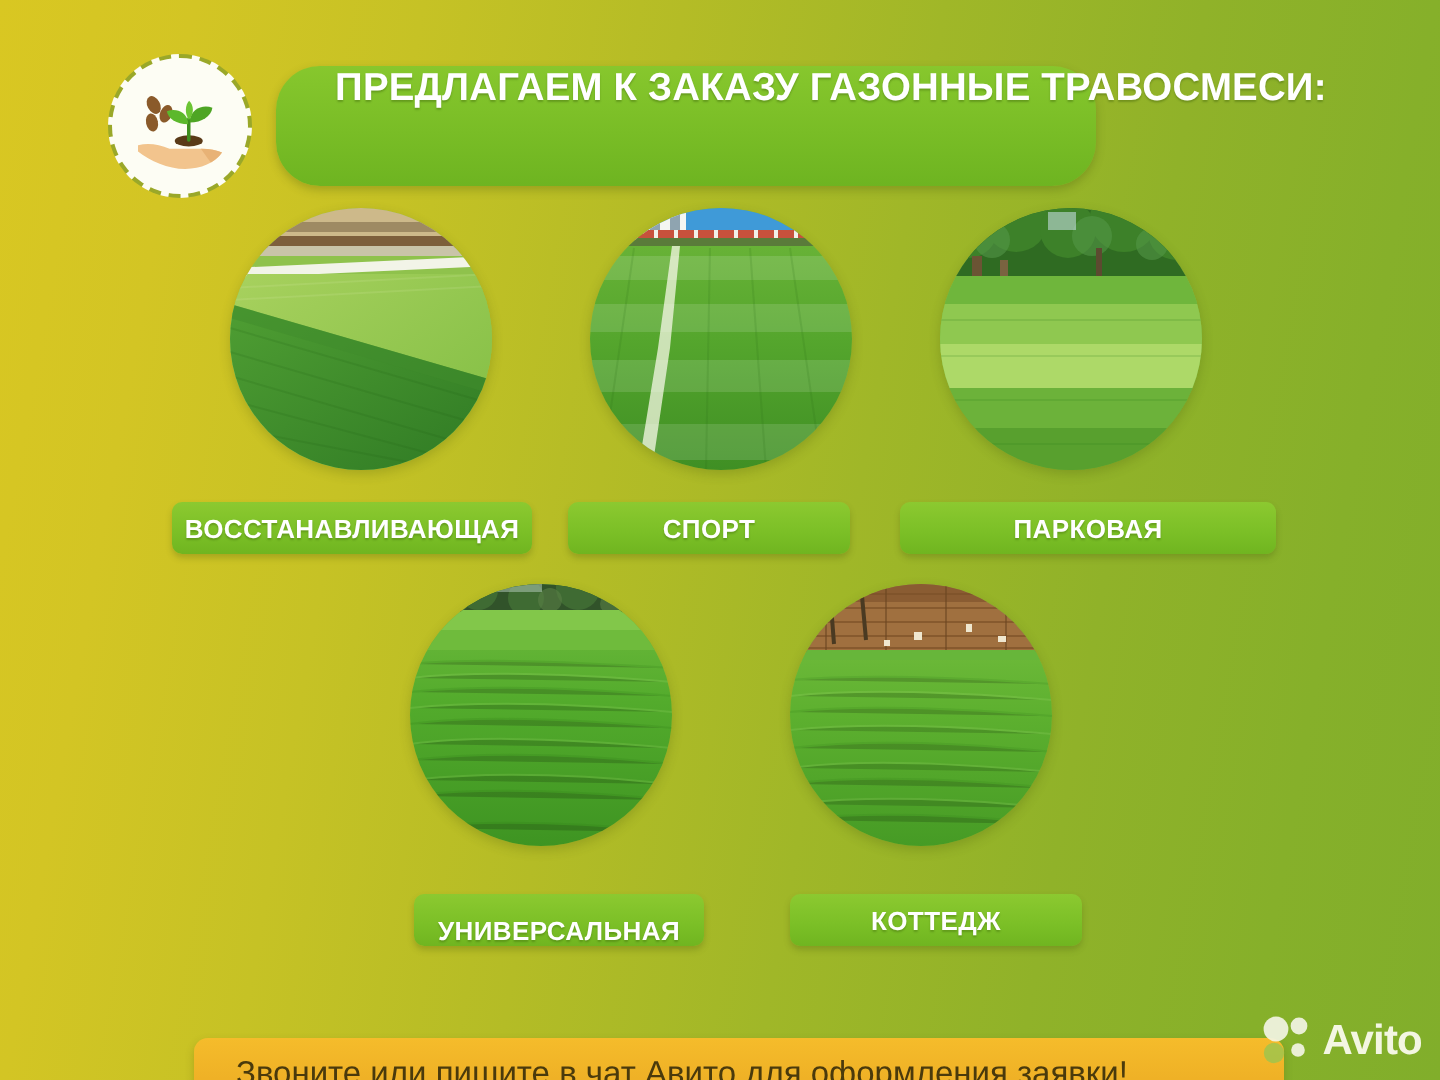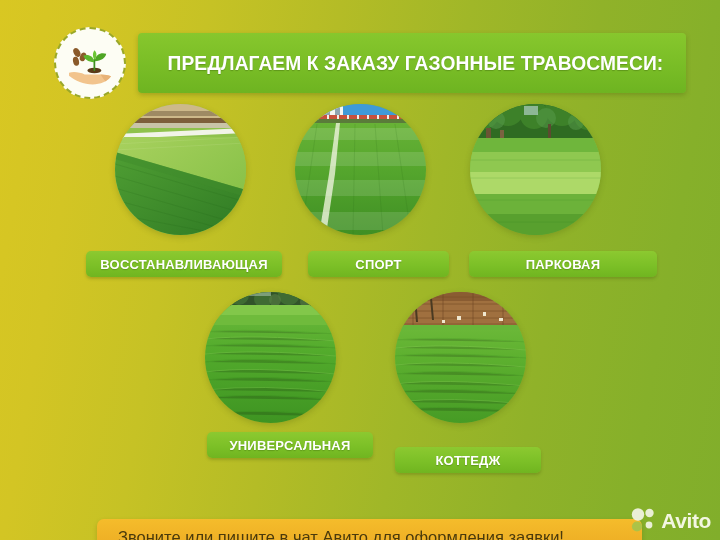--- a/index.html
+++ b/index.html
@@ -35,26 +35,26 @@
     display: flex;
     align-items: center;
     justify-content: center;
     z-index: 6;
   }
   #logo-badge svg { display:block; }
 
   #title-banner {
     position: absolute;
     left: 138px; top: 33px;
-    width: 548px; height: 60px;
-    border-radius: 4px;
+    width: 410px; height: 60px;
+    border-radius: 22px;
     background: linear-gradient(180deg, #87c72d 0%, #79bd26 55%, #6eb421 100%);
     box-shadow: 0 2px 5px rgba(60,80,10,.28);
     display: flex;
-    align-items: center;
+    align-items: flex-start;
     z-index: 5;
   }
   #title-banner .title-text {
     color: #ffffff;
     font-size: 19.5px;
     font-weight: bold;
     letter-spacing: .1px;
     padding-left: 30px;
     white-space: nowrap;
     text-shadow: 0 1px 1px rgba(40,70,0,.30);
@@ -298,27 +298,27 @@
       <rect x="0" y="110" width="131" height="21" fill="#58a02e"></rect>
       <g opacity=".16" stroke="#2e7a1c" stroke-width="1">
         <path d="M0 56 H131"></path>
           <path d="M0 74 H131"></path>
           <path d="M0 96 H131"></path>
           <path d="M0 118 H131"></path>
       </g>
     </svg>
   </div>
 
-  <div class="pill" style="left:86px; top:251px; width:196px;">
+  <div class="pill" style="left:86px; top:251px; width:180px;">
     <span>ВОССТАНАВЛИВАЮЩАЯ</span>
   </div>
-  <div class="pill" style="left:308px; top:251px; width:141px;">
+  <div class="pill" style="left:284px; top:251px; width:141px;">
     <span>СПОРТ</span>
   </div>
-  <div class="pill" style="left:450px; top:251px; width:188px;margin-left:19px;">
+  <div class="pill" style="left:450px; top:251px; width:188px;">
     <span>ПАРКОВАЯ</span>
   </div>
 
   <div class="photo-circle" style="left:205px; top:292px;">
     <svg viewBox="0 0 131 131" preserveAspectRatio="none">
       <defs>
         <linearGradient id="g4a" x1="0" y1="0" x2="0" y2="1">
           <stop offset="0" stop-color="#74bd40"></stop>
             <stop offset=".45" stop-color="#53ab2c"></stop>
           <stop offset="1" stop-color="#3e9422"></stop>
@@ -414,21 +414,21 @@
       </g>
       <g opacity=".15" stroke="#bdeb84" stroke-width="1">
         <path d="M0 56 Q48 51 131 58"></path>
           <path d="M0 73 Q50 68 131 75"></path>
         <path d="M0 92 Q46 86 131 94"></path>
           <path d="M0 110 Q54 104 131 112"></path>
       </g>
     </svg>
   </div>
 
-  <div class="pill" style="left:207px; top:432px; width:166px;">
+  <div class="pill" style="left:207px; top:447px; width:145px;align-items:flex-end;">
     <span>УНИВЕРСАЛЬНАЯ</span>
   </div>
   <div class="pill" style="left:371px; top:447px; width:146px;margin-left:24px;">
     <span>КОТТЕДЖ</span>
   </div>
 
   <div id="cta-banner">
     <span class="cta-text">Звоните или пишите в чат Авито для оформления заявки!</span>
   </div>
 

